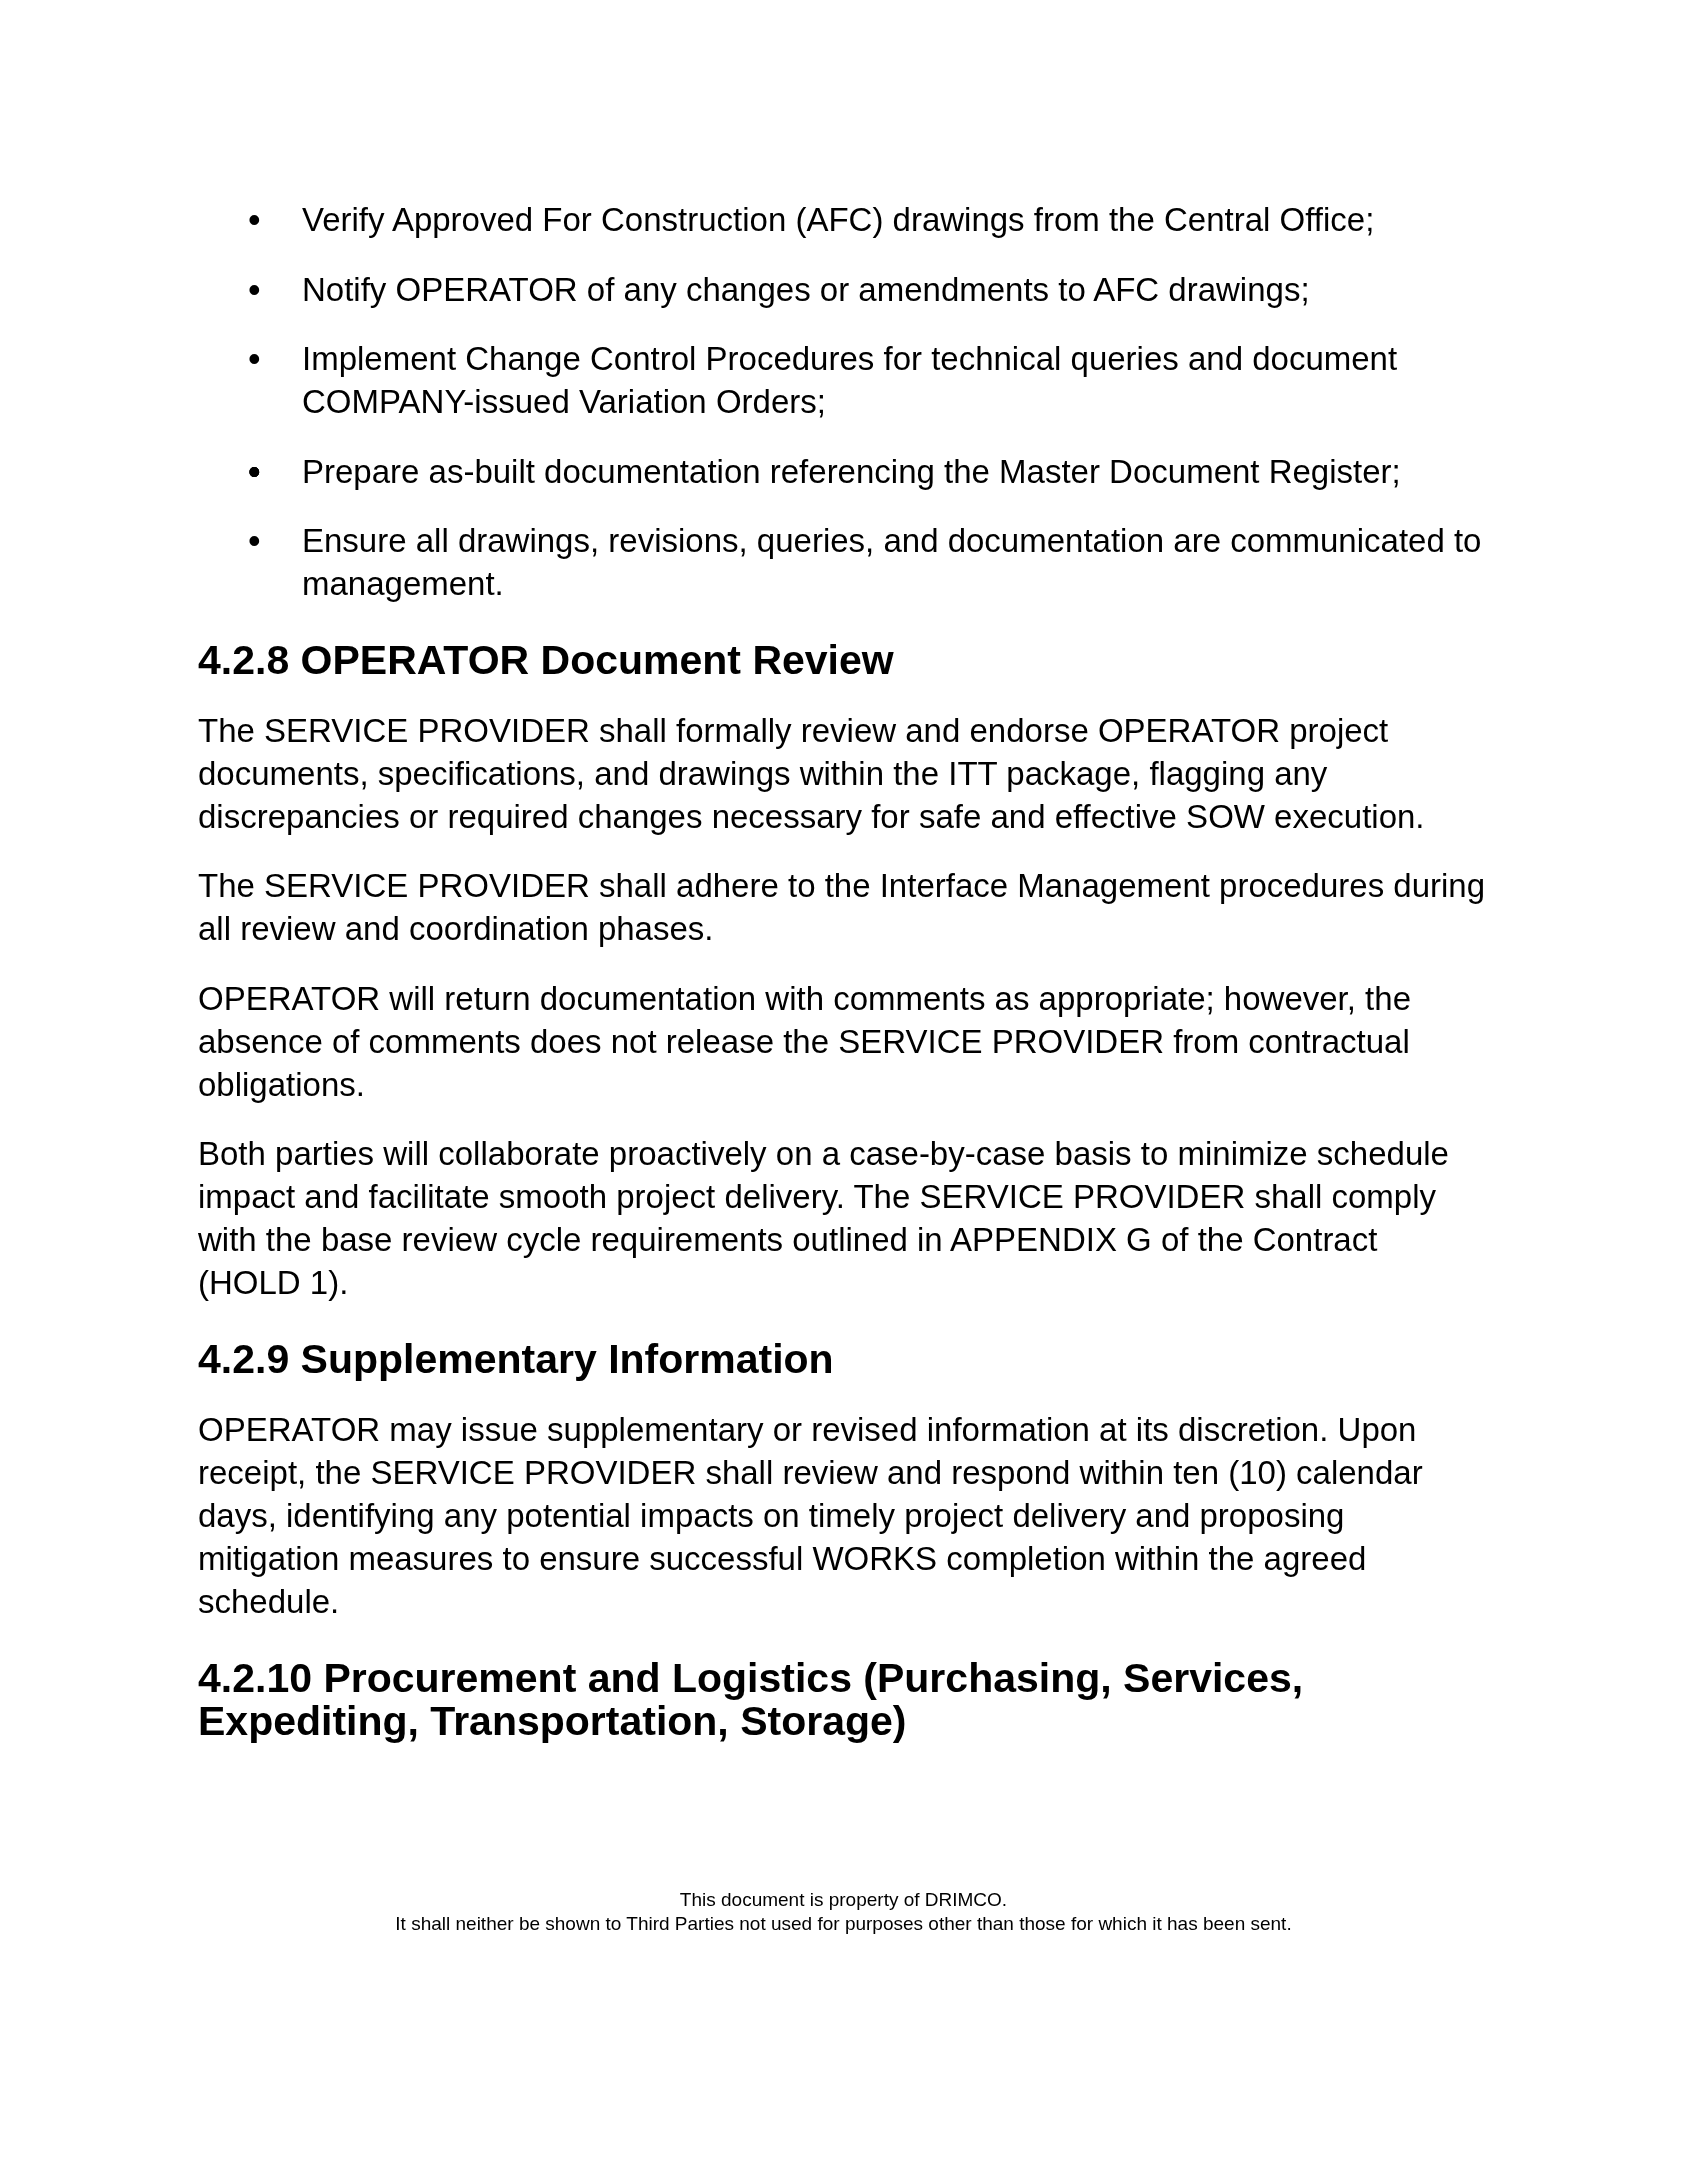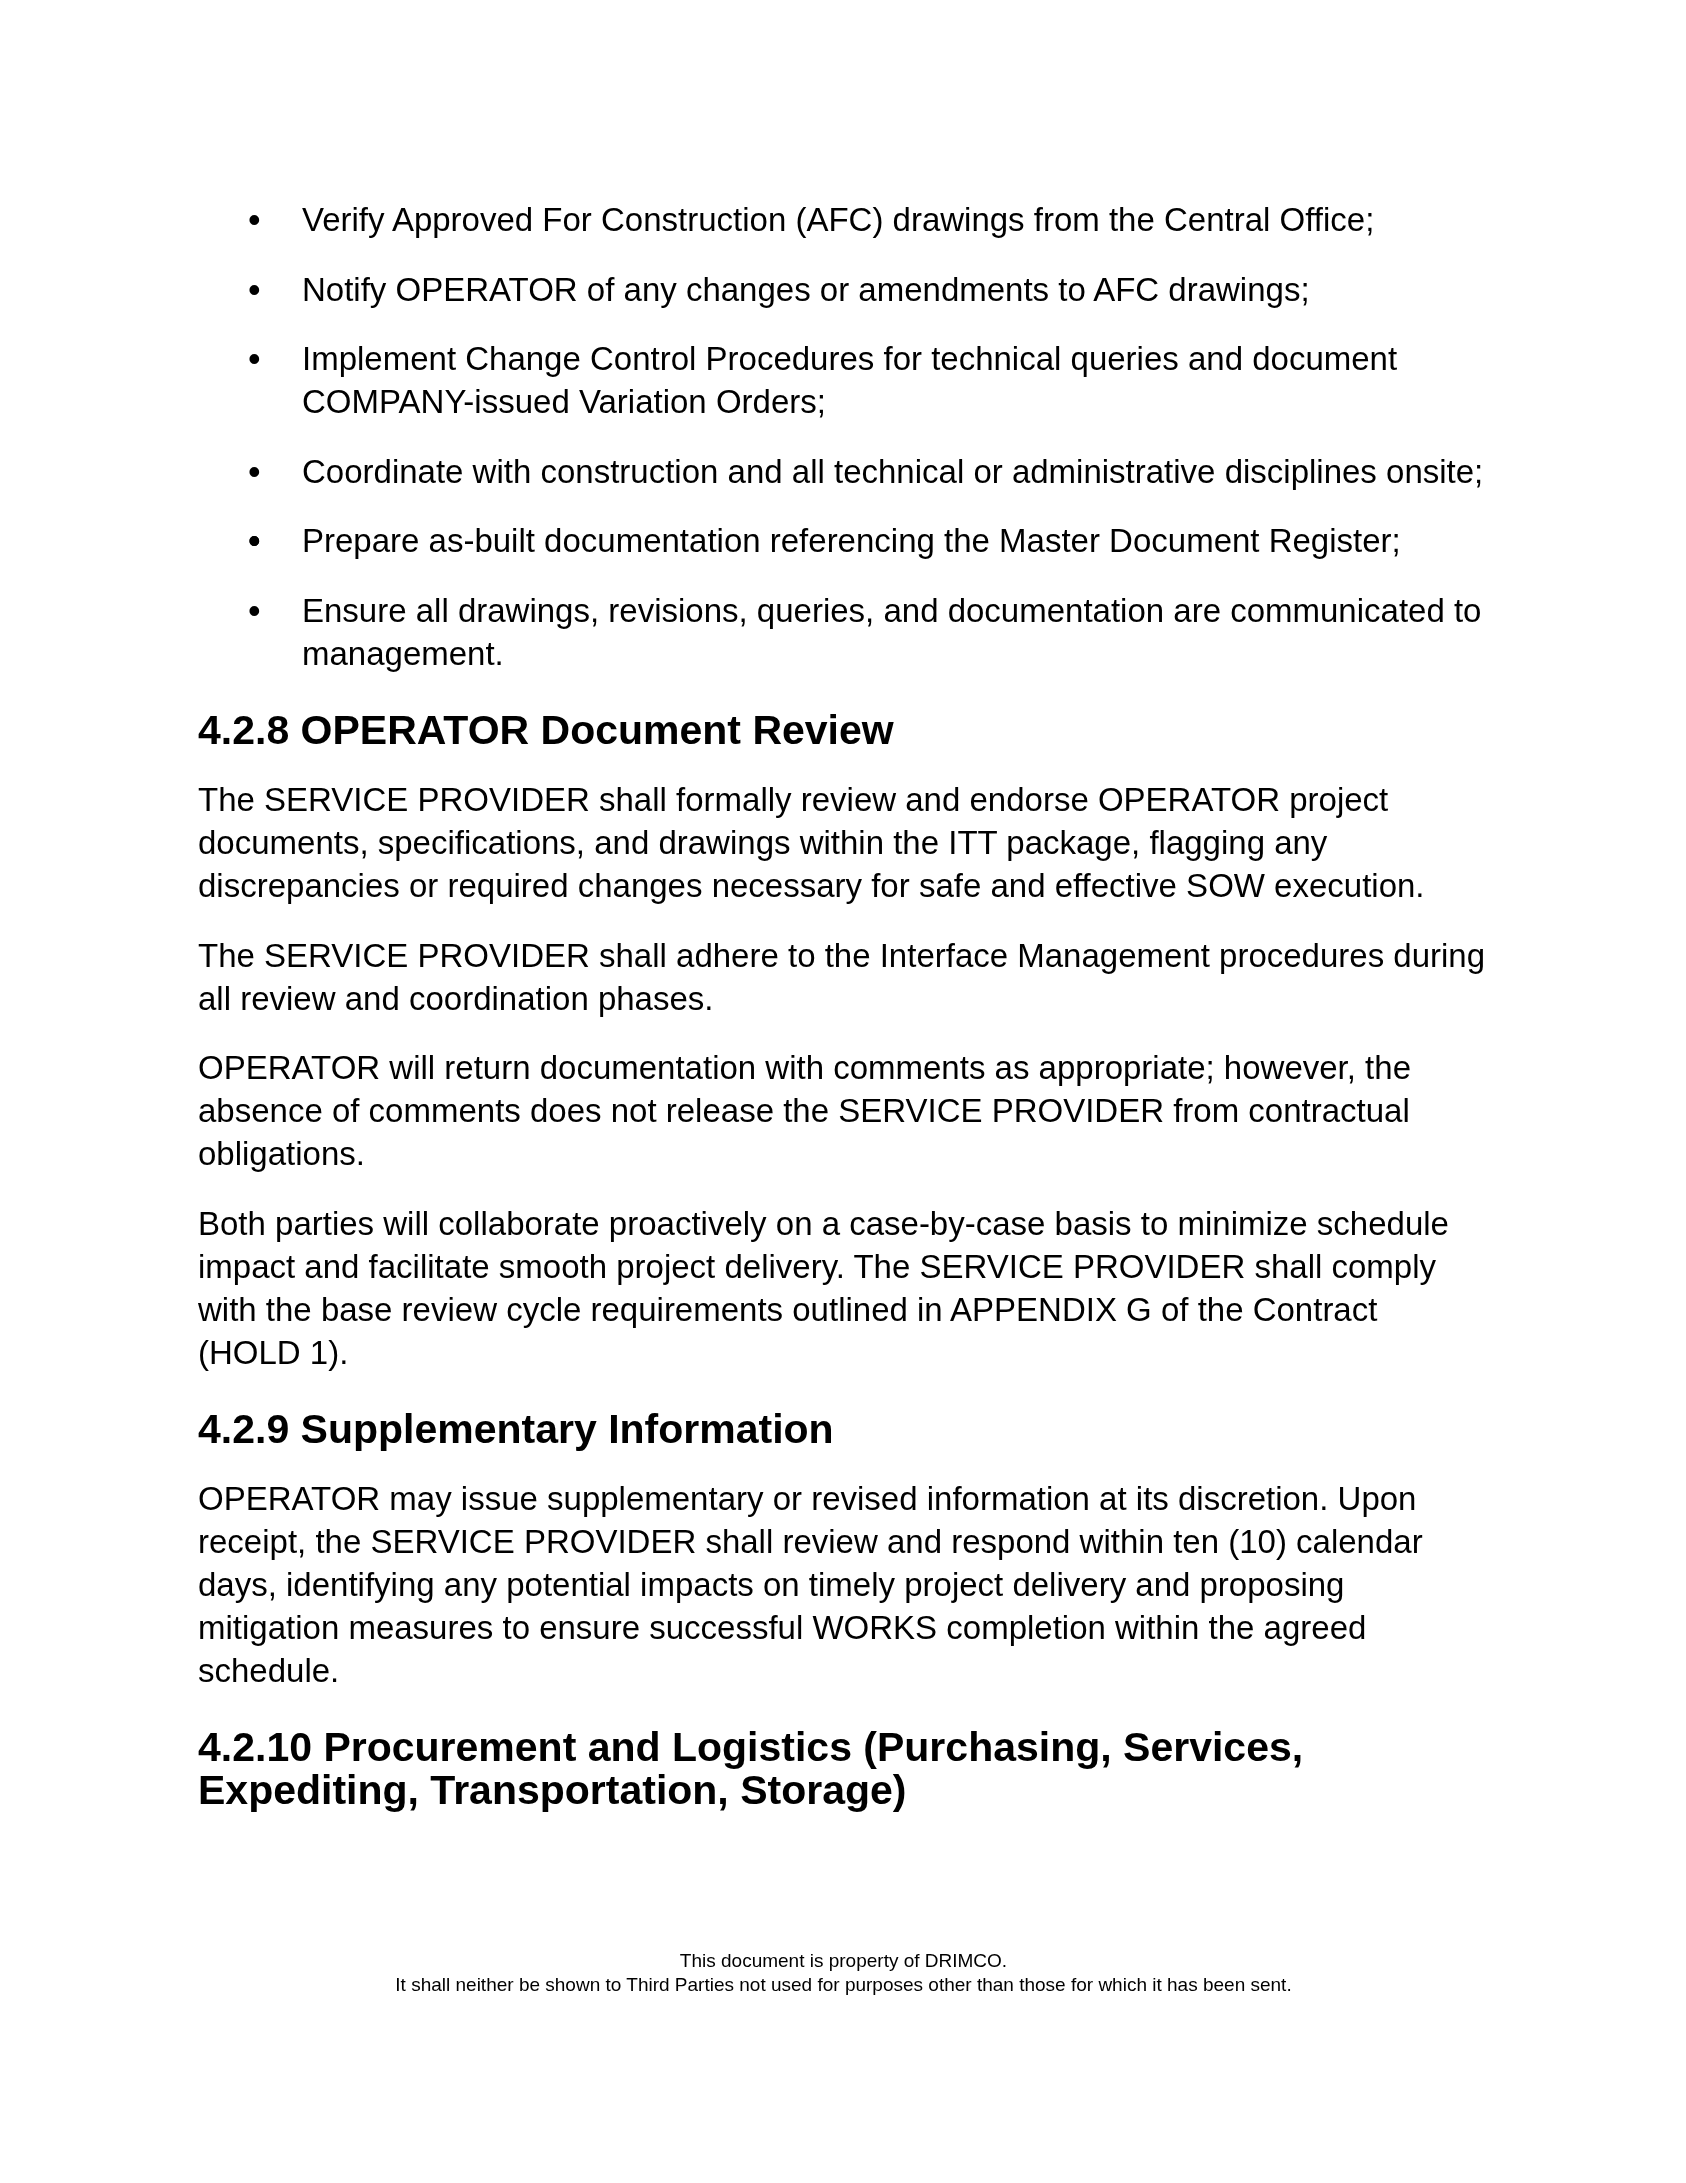--- a/index.html
+++ b/index.html
@@ -47,21 +47,21 @@
   h2.section-heading {
     font-size: 41px;
     line-height: 43px;
     font-weight: bold;
     margin: 34px 0 26.5px 0;
   }
   .footer {
     position: absolute;
     left: 0;
     right: 0;
-    top: 1949px;
+    top: 1888px;
     text-align: center;
     font-size: 19px;
     line-height: 24px;
   }
 </style>
 </head>
 <body>
 
 <div class="page">
   <div class="content">
@@ -74,21 +74,20 @@
       <li class="bullet-item">
         <span class="bullet-dot">•</span>
         <span>Notify OPERATOR of any changes or amendments to AFC drawings;</span>
       </li>
       <li class="bullet-item">
         <span class="bullet-dot">•</span>
         <span>Implement Change Control Procedures for technical queries and document COMPANY-issued Variation Orders;</span>
       </li>
       <li class="bullet-item">
         <span class="bullet-dot">•</span>
-        <span>Coordinate with construction and all technical or administrative disciplines onsite;</span>
       </li>
       <li class="bullet-item">
         <span class="bullet-dot">•</span>
       </li>
       <li class="bullet-item">
         <span class="bullet-dot">•</span>
         <span>Prepare as-built documentation referencing the Master Document Register;</span>
       </li>
       <li class="bullet-item">
         <span class="bullet-dot">•</span>

